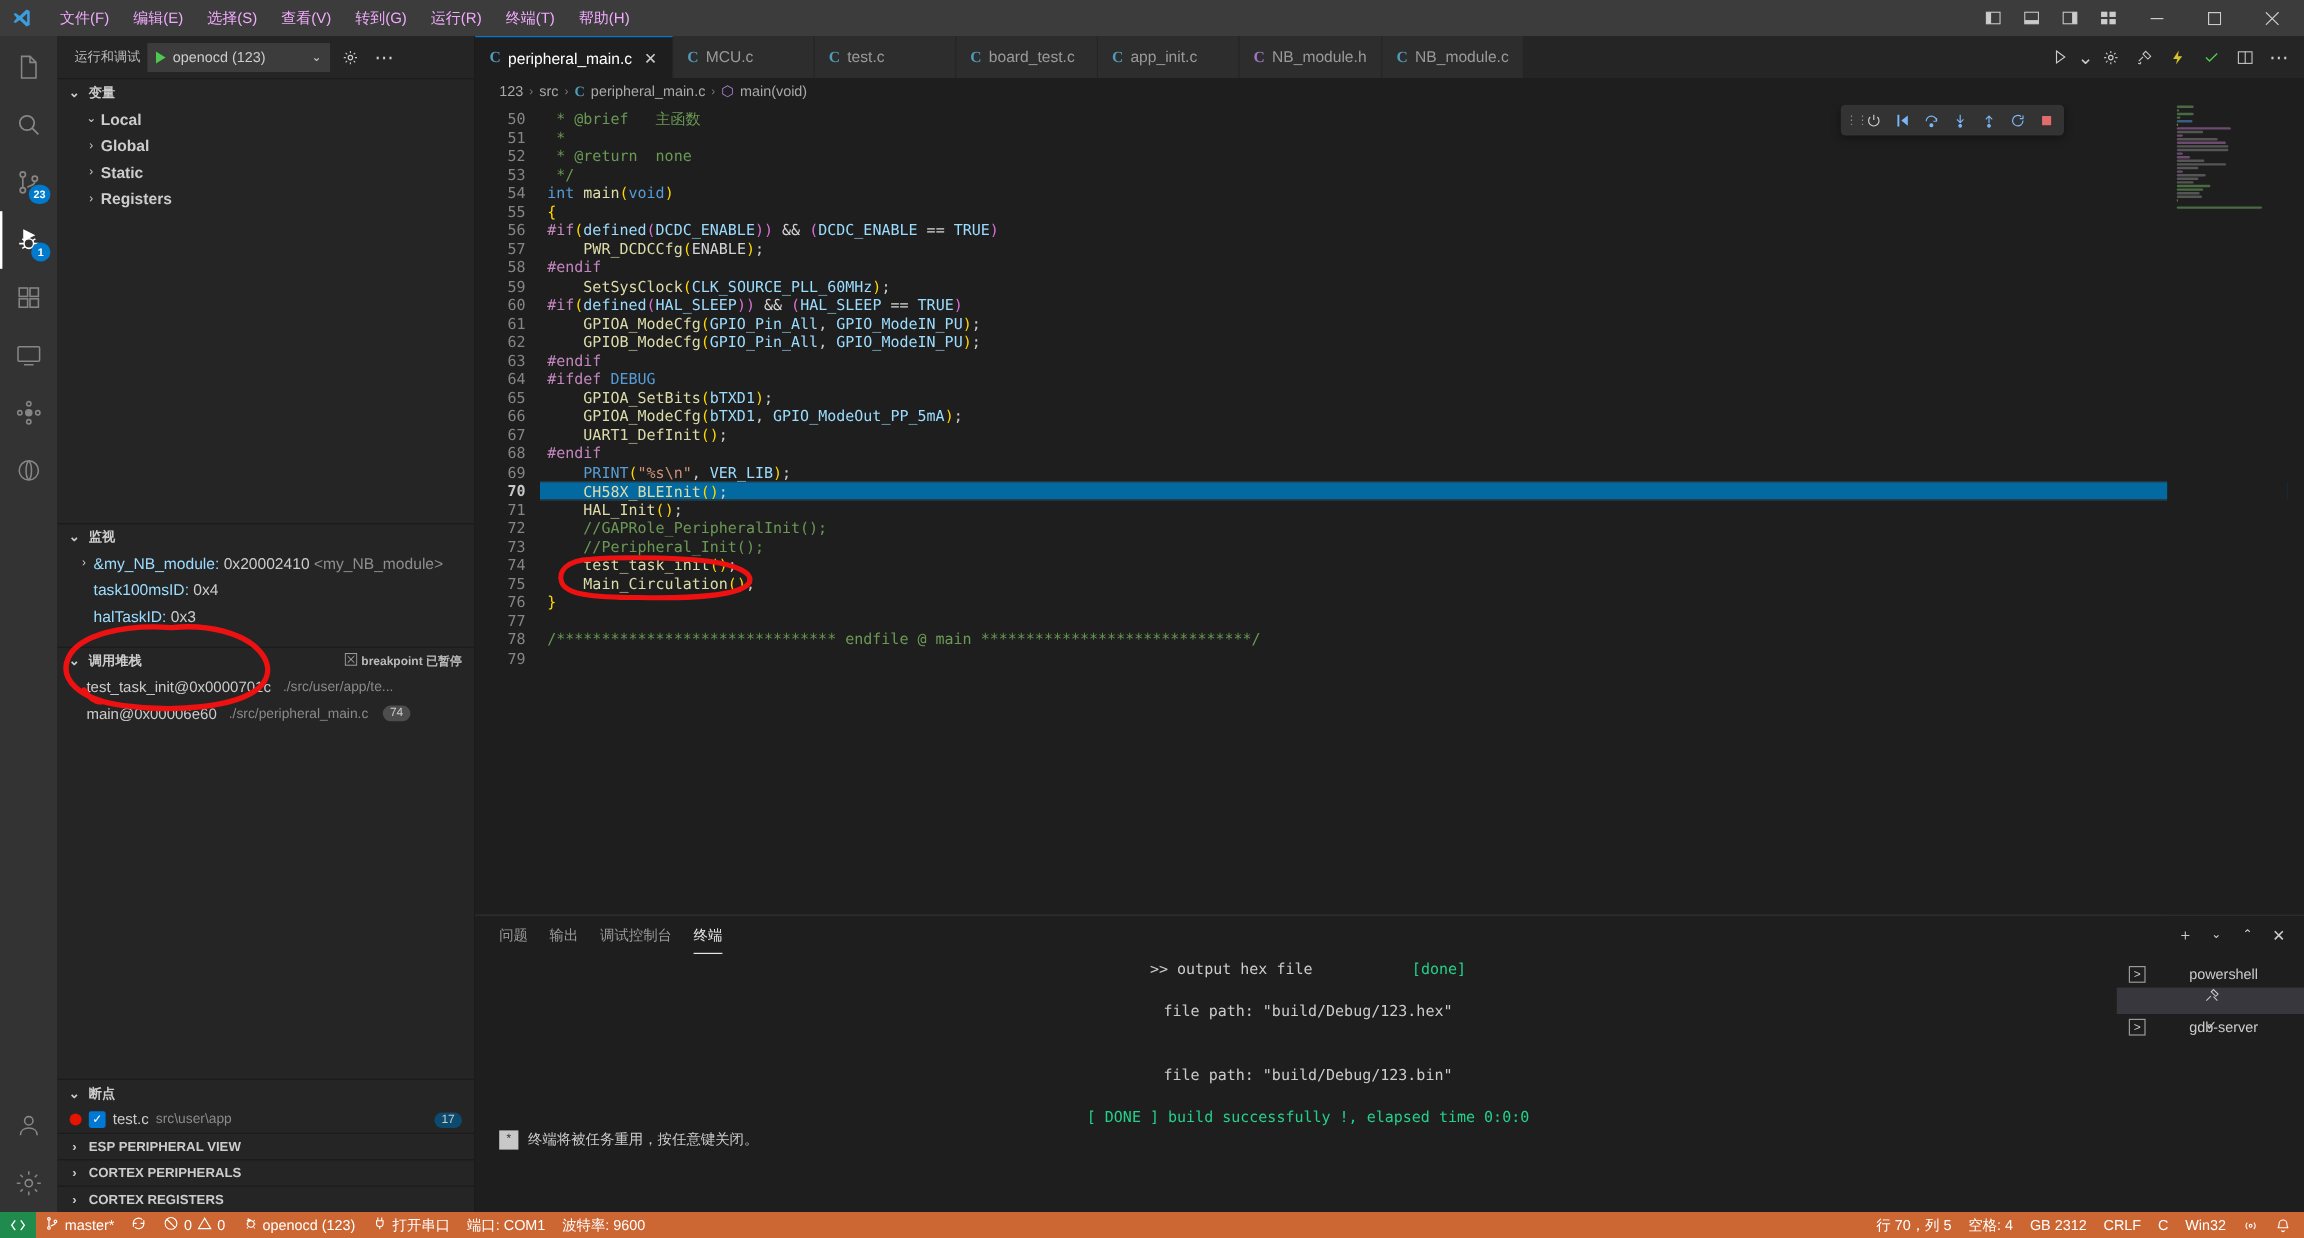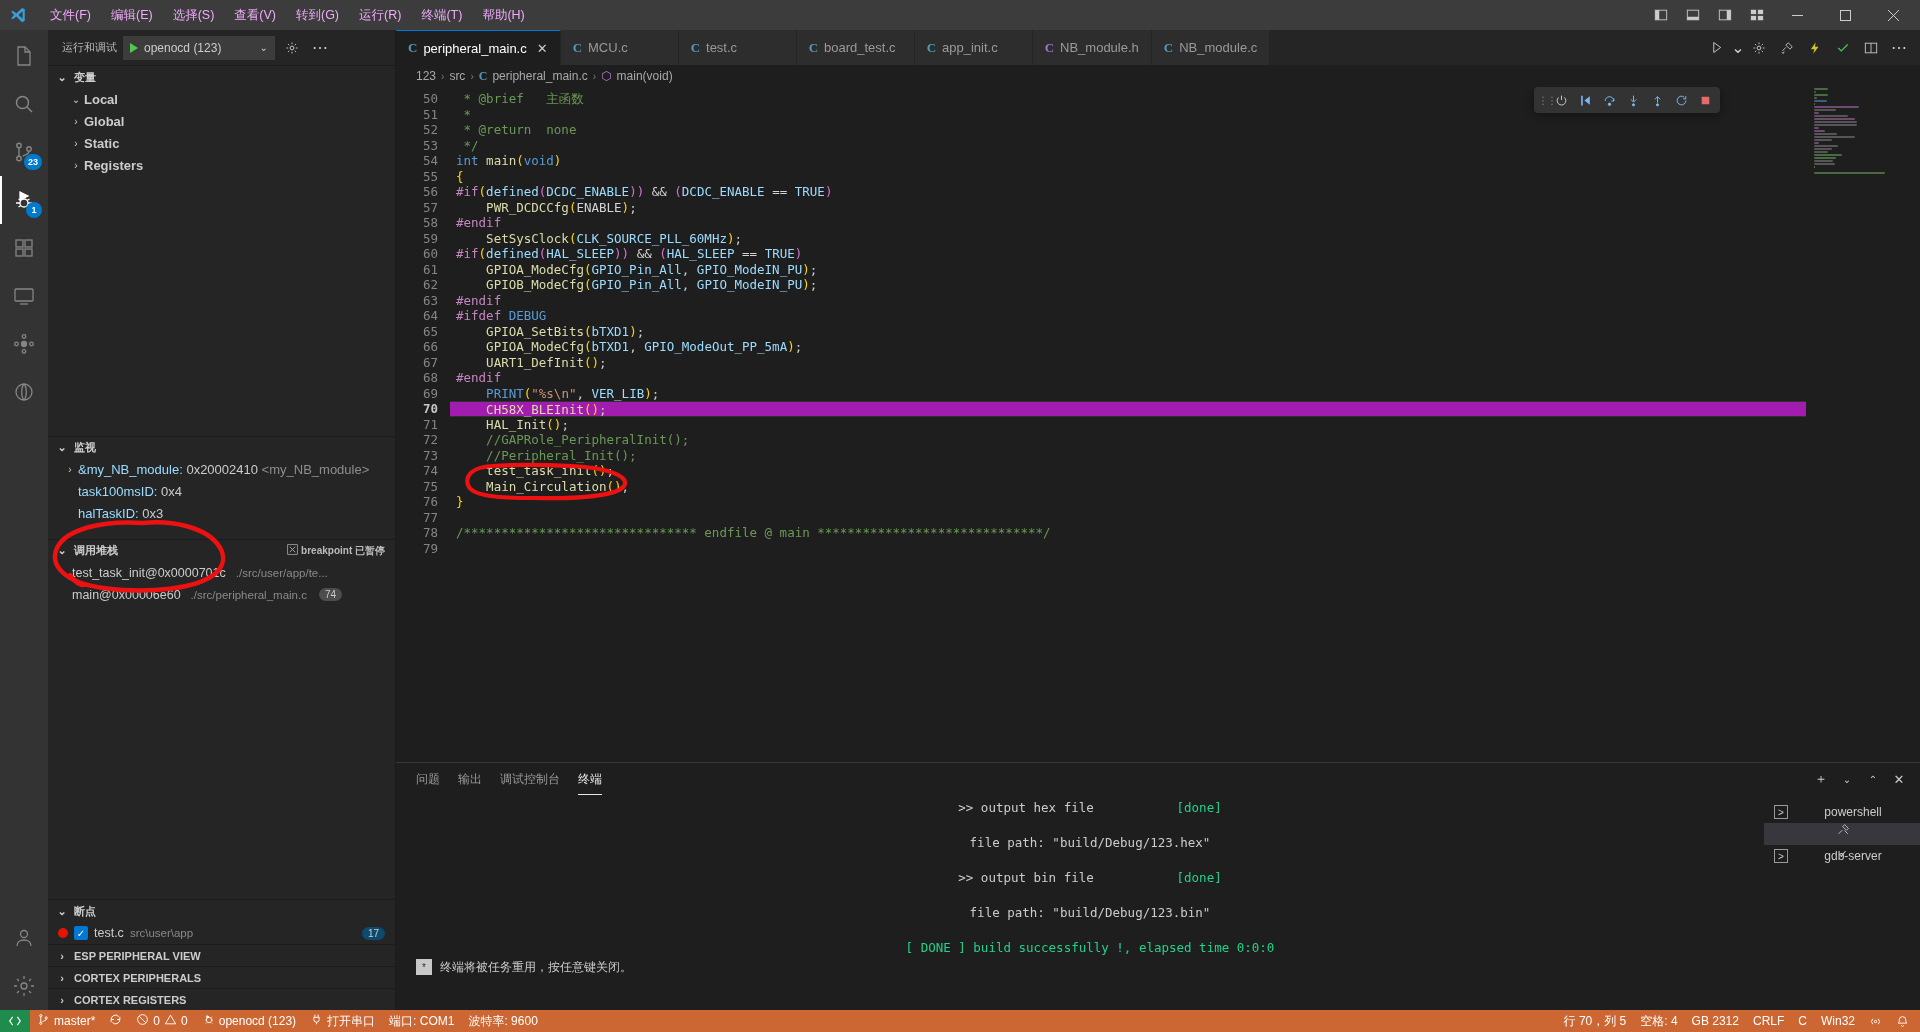--- a/index.html
+++ b/index.html
@@ -130,21 +130,21 @@
   .code-wrap { flex: 1; display: flex; position: relative; min-height: 0; background:#1e1e1e; overflow:hidden;}
   .gutter { width: 54px; flex: none; text-align: right; padding-right: 12px;
     font-family: "DejaVu Sans Mono", monospace; font-size: 12.5px; color: #858585; padding-top: 4px; }
   .gutter div { height: 15.5px; line-height: 15.5px; }
   .gutter div.cur { color: #c6c6c6; font-weight:700; }
   .code {
     flex: 1; font-family: "DejaVu Sans Mono", monospace; font-size: 12.5px;
     padding-top: 4px; white-space: pre; overflow: hidden; position:relative;
   }
   .code .ln { height: 15.5px; line-height: 15.5px; padding-left: 6px; }
-  .code .ln.cur { background: #a21caf; border-top:1px solid #303030; border-bottom:1px solid #303030; height:15.5px;}
+  .code .ln.cur { background: #0369a1; border-top:1px solid #303030; border-bottom:1px solid #303030; height:15.5px;}
   .c-cmt { color: #6a9955; }
   .c-kw { color: #569cd6; }
   .c-kw2 { color: #c586c0; }
   .c-fn { color: #dcdcaa; }
   .c-id { color: #9cdcfe; }
   .c-str { color: #ce9178; }
   .c-pun { color: #cccccc; }
   .c-br1 { color: #ffd700; }
   .c-br2 { color: #da70d6; }
   .c-op { color: #d4d4d4; }
@@ -688,21 +688,20 @@
             <span class="pa-icon" style="font-size:10px;">⌃</span>
             <span class="pa-icon">✕</span>
           </div>
         </div>
         <div class="panel-body">
           <div class="terminal" id="terminal">
               <div class="t-line"><span>&gt;&gt; output hex file           </span><span class="t-green">[done]</span></div>
               <div class="t-line">&nbsp;</div>
               <div class="t-line"><span>file path: "build/Debug/123.hex"</span></div>
               <div class="t-line">&nbsp;</div>
-              <div class="t-line"><span>&gt;&gt; output bin file           </span><span class="t-green">[done]</span></div>
               <div class="t-line">&nbsp;</div>
               <div class="t-line"><span>file path: "build/Debug/123.bin"</span></div>
               <div class="t-line">&nbsp;</div>
               <div class="t-line"><span class="t-green">[ DONE ] build successfully !, elapsed time 0:0:0</span></div>
               <div class="t-note">
                 <span class="t-note-ico">*</span>
                 <span>终端将被任务重用，按任意键关闭。</span>
               </div>
             </div>
           <div class="term-list">

